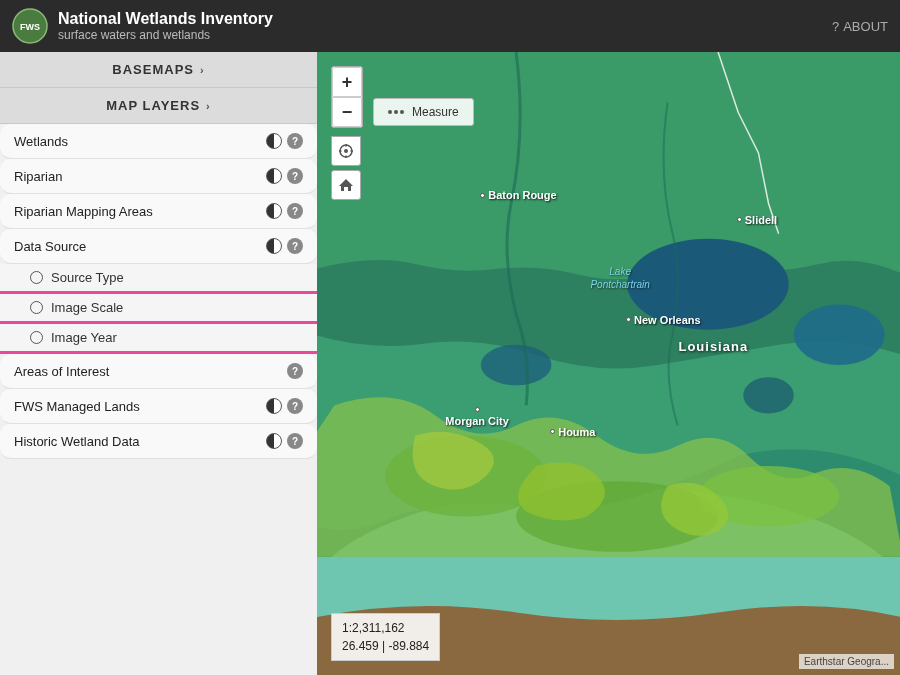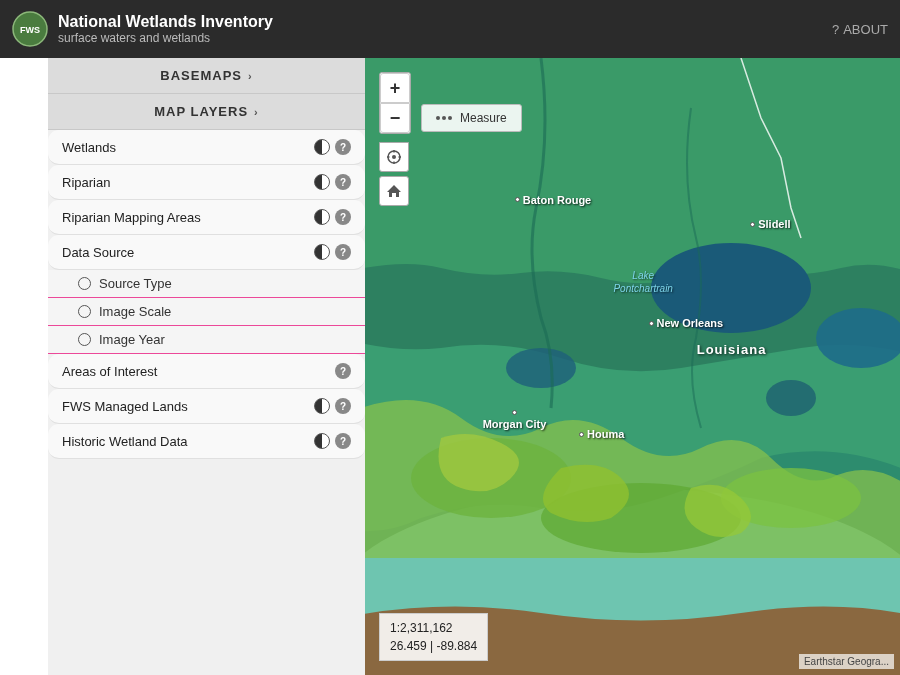--- a/index.html
+++ b/index.html
@@ -5,21 +5,21 @@
     * { box-sizing: border-box; margin: 0; padding: 0; }
     body { width: 900px; height: 675px; overflow: hidden; font-family: Arial, sans-serif; display: flex; flex-direction: column; }
 
     
     #header {
       background: #2b2b2b;
       color: white;
       display: flex;
       align-items: center;
       padding: 8px 12px;
-      height: 58px;
+      height: 52px;
       flex-shrink: 0;
     }
     #header .logo {
       width: 36px;
       height: 36px;
       margin-right: 10px;
       flex-shrink: 0;
     }
     #header .title-block {}
     #header .title-block .main-title {
@@ -39,21 +39,20 @@
       display: flex;
       align-items: center;
       gap: 4px;
     }
 
     
     #main {
       display: flex;
       flex: 1;
       overflow: hidden;
-      padding-left: 48px;
     }
 
     
     #sidebar {
       width: 317px;
       background: #f0f0f0;
       flex-shrink: 0;
       display: flex;
       flex-direction: column;
       overflow-y: auto;
@@ -120,21 +119,21 @@
       display: flex;
       align-items: center;
       justify-content: center;
     }
 
     
     .sub-item {
       display: flex;
       align-items: center;
       padding: 6px 14px 6px 30px;
-      border-bottom: 1px solid #ec4899;
+      border-bottom: 3px solid #ec4899;
       background: #f5f5f5;
       cursor: pointer;
       font-size: 13px;
       color: #333;
       gap: 8px;
     }
     .radio-circle {
       width: 13px;
       height: 13px;
       border-radius: 50%;

